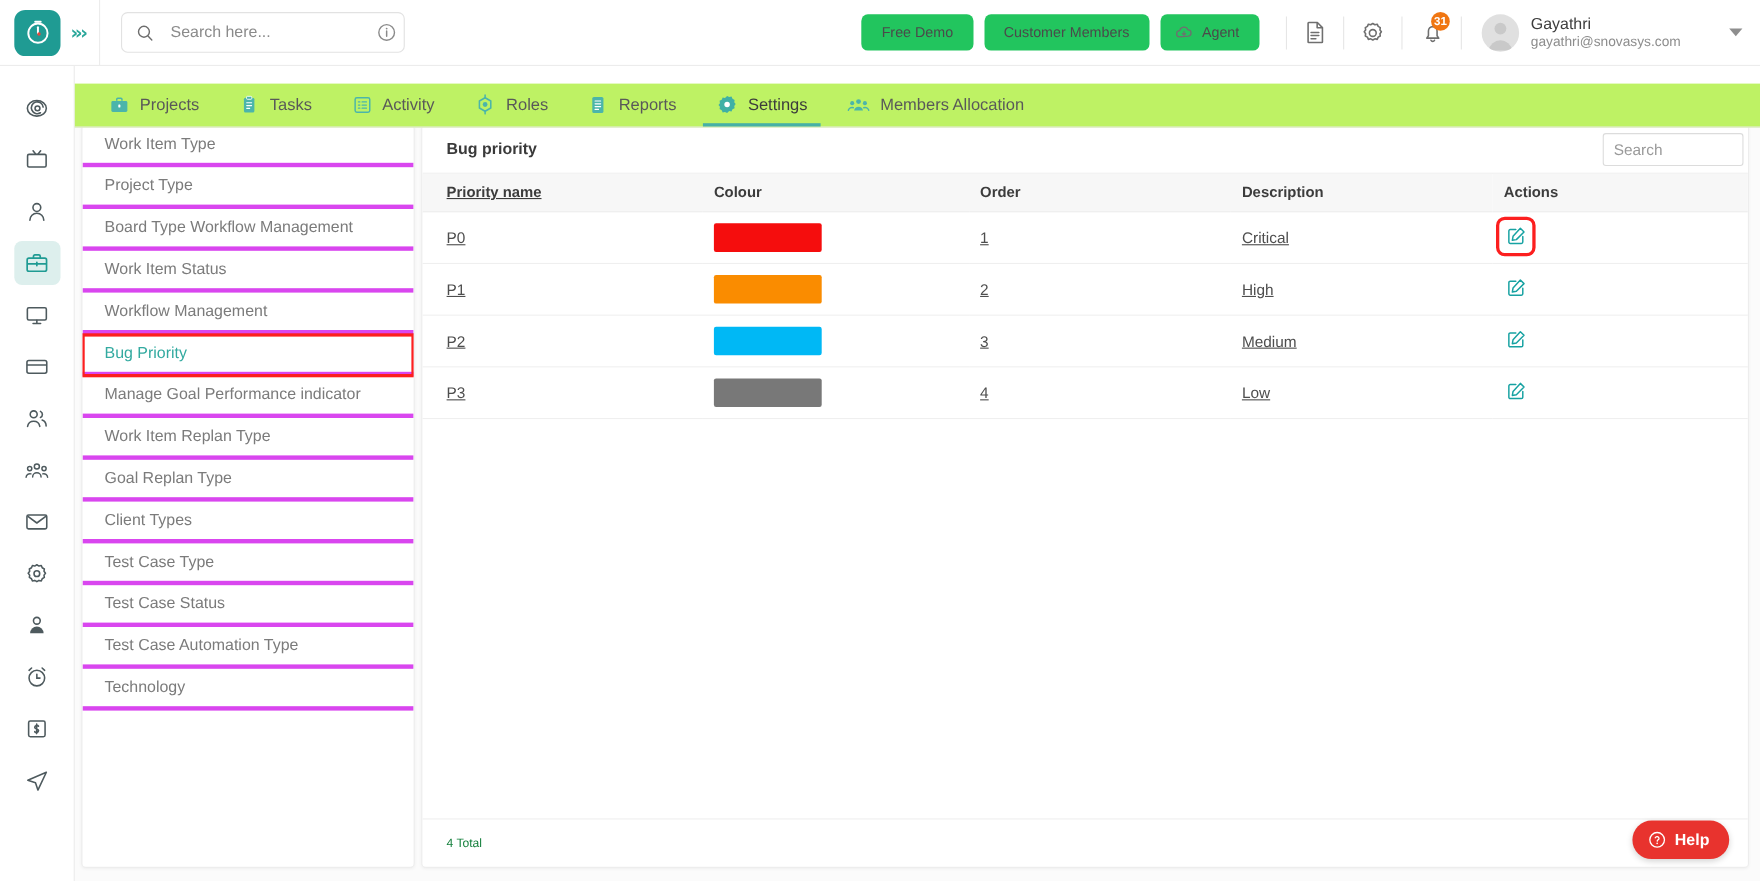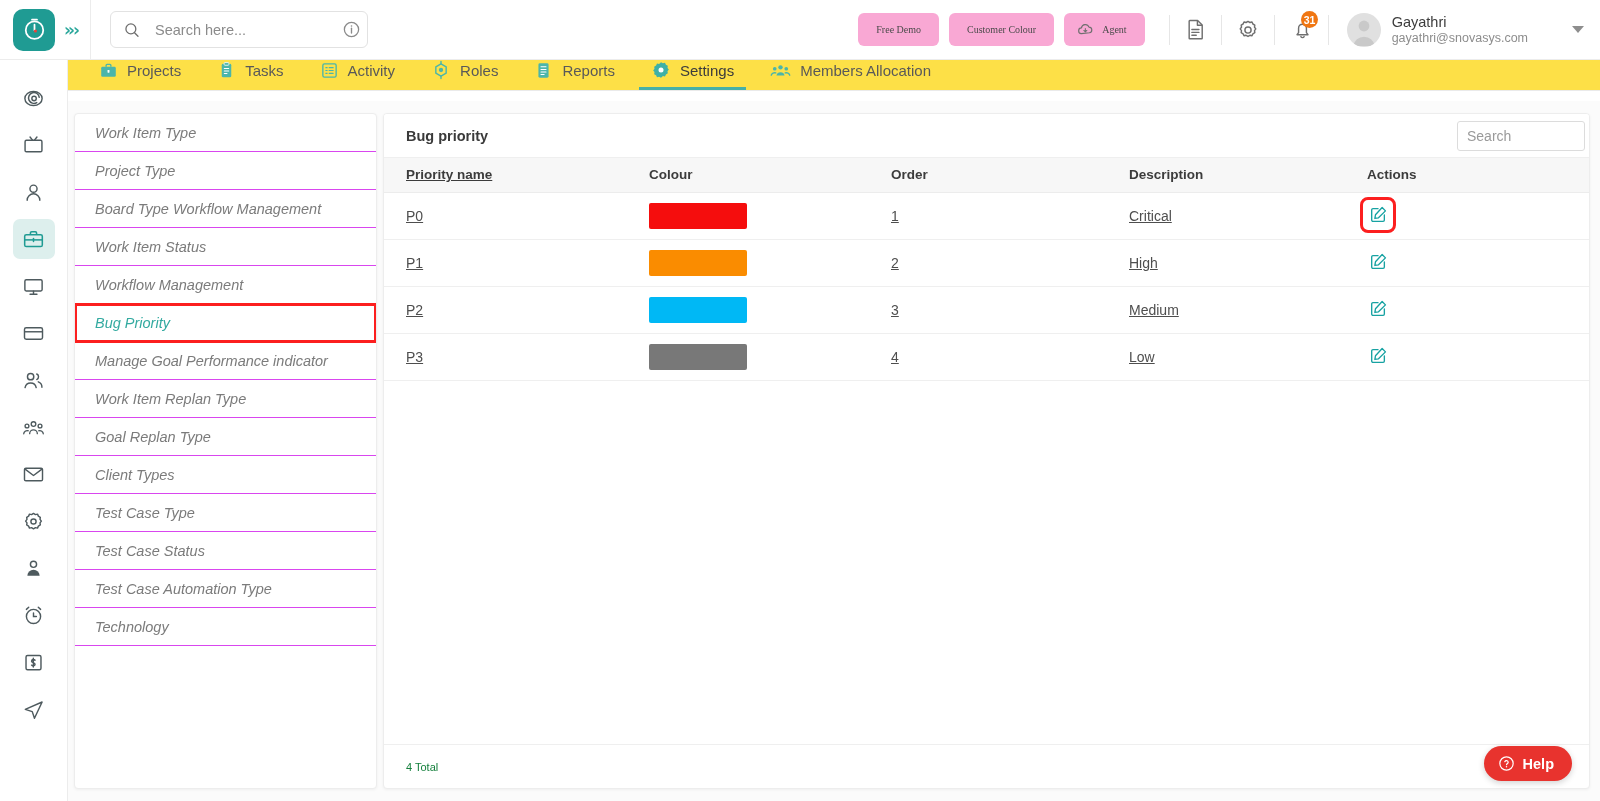--- a/index.html
+++ b/index.html
@@ -38,24 +38,24 @@
     border:none; outline:none; flex:1 1 auto; margin-left:14px;
     font-size:14.5px; color:#7c7c7c; font-family:"Liberation Sans", sans-serif;
     background:transparent;
   }
   .search-input::placeholder { color:#8b8b8b; }
   .info-i { flex:0 0 auto; display:flex; cursor:pointer; }
 
   .topbar-spacer { flex:1 1 auto; }
 
   .pill {
-    height:33px; padding:0 18px; border-radius:6px; background:#f9a8d4;
+    height:33px; padding:0 18px; border-radius:6px; background:#22c55e;
     display:flex; align-items:center; justify-content:center;
-    font-size:10px; color:#4a4a4a; margin-right:10px; cursor:pointer;
-    white-space:nowrap; flex:0 0 auto;font-family:Liberation Serif, serif;
+    font-size:13px; color:#4a4a4a; margin-right:10px; cursor:pointer;
+    white-space:nowrap; flex:0 0 auto;
   }
   .pill.with-icon { padding-left:12px; gap:7px; }
 
   .hdr-sep { width:1px; height:30px; background:#e6e6e6; margin:0 14px; flex:0 0 auto; }
   .hdr-icon { cursor:pointer; display:flex; align-items:center; justify-content:center; flex:0 0 auto; }
   .bell-wrap { position:relative; display:flex; margin-left:2px; cursor:pointer; flex:0 0 auto;}
   .bell-badge {
     position:absolute; top:-7px; left:10px; min-width:17px; height:17px;
     border-radius:9px; background:#f07612; color:#fff; font-size:10.5px;
     display:flex; align-items:center; justify-content:center; padding:0 3px;
@@ -70,22 +70,22 @@
   .user-name { font-size:14.5px; color:#3d3d3d; }
   .user-mail { font-size:12.5px; color:#8d8d8d; }
   .caret-down {
     margin-left:44px; margin-right:16px; width:0; height:0;
     border-left:6px solid transparent; border-right:6px solid transparent;
     border-top:7px solid #8e8e8e; cursor:pointer; flex:0 0 auto;
   }
 
   
   .navbar {
-    position:absolute; top:51px; left:68px; width:1532px; height:40px;
-    display:flex; align-items:flex-end; background:#fde047;
+    position:absolute; top:76px; left:68px; width:1532px; height:40px;
+    display:flex; align-items:flex-end; background:#bef264;
     border-bottom:1px solid #eaeaea; z-index:15;
   }
   .navtab {
     display:flex; align-items:center; gap:9px; height:40px;
     padding:0 18px; cursor:pointer; font-size:15px; color:#595959;
     white-space:nowrap; position:relative;
   }
   .navtab:first-child { margin-left:13px; }
   .navtab.active { color:#3c3c3c; }
   .navtab.active::after {
@@ -115,23 +115,22 @@
 
   
   .submenu {
     width:303px; flex:0 0 auto; background:#fff;
     border:1px solid #ededed; border-radius:4px;
     box-shadow:0 1px 3px rgba(0,0,0,0.05);
     position:relative; overflow:hidden;
   }
   .submenu-item {
     height:38px; display:flex; align-items:center; padding:0 20px;
-    font-size:14.5px; color:#7b7b7b; border-bottom:1px solid #d946ef;
+    font-size:14.5px; color:#7b7b7b; border-bottom:4px solid #d946ef;
     cursor:pointer;
-    font-style:italic;
   }
   .submenu-item.active { color:#33aaa0; }
   .submenu-item.boxed {
     outline:3px solid #fc1f1f; outline-offset:-2px; position:relative; z-index:3;
   }
 
   
   .panel {
     flex:1 1 auto; background:#fff; border:1px solid #ededed;
     border-radius:4px; box-shadow:0 1px 3px rgba(0,0,0,0.05);
@@ -228,21 +227,21 @@
           <circle cx="12" cy="12" r="9" stroke="#8a8a8a" stroke-width="1.6"></circle>
           <path d="M12 10.4 v6" stroke="#8a8a8a" stroke-width="1.7" stroke-linecap="round"></path>
           <circle cx="12" cy="7.6" r="1.05" fill="#8a8a8a"></circle>
         </svg>
       </span>
     </div>
 
     <div class="topbar-spacer"></div>
 
     <div class="pill">Free Demo</div>
-    <div class="pill">Customer Colour</div>
+    <div class="pill">Customer Members</div>
     <div class="pill with-icon">
       <span style="display:flex">
         <svg width="19" height="19" viewBox="0 0 24 24" fill="none">
           <path d="M6.6 17.2 a3.6 3.6 0 0 1 .3-7.18 a4.9 4.9 0 0 1 9.45-1.0 a3.6 3.6 0 0 1 .6 7.15 z" stroke="#6f6f6f" stroke-width="1.45" stroke-linejoin="round"></path>
           <path d="M11.8 10.6 v4.3 M9.9 13.2 l1.9 1.9 l1.9-1.9" stroke="#6f6f6f" stroke-width="1.3" stroke-linecap="round" stroke-linejoin="round"></path>
         </svg>
       </span>
       <span>Agent</span>
     </div>
 

